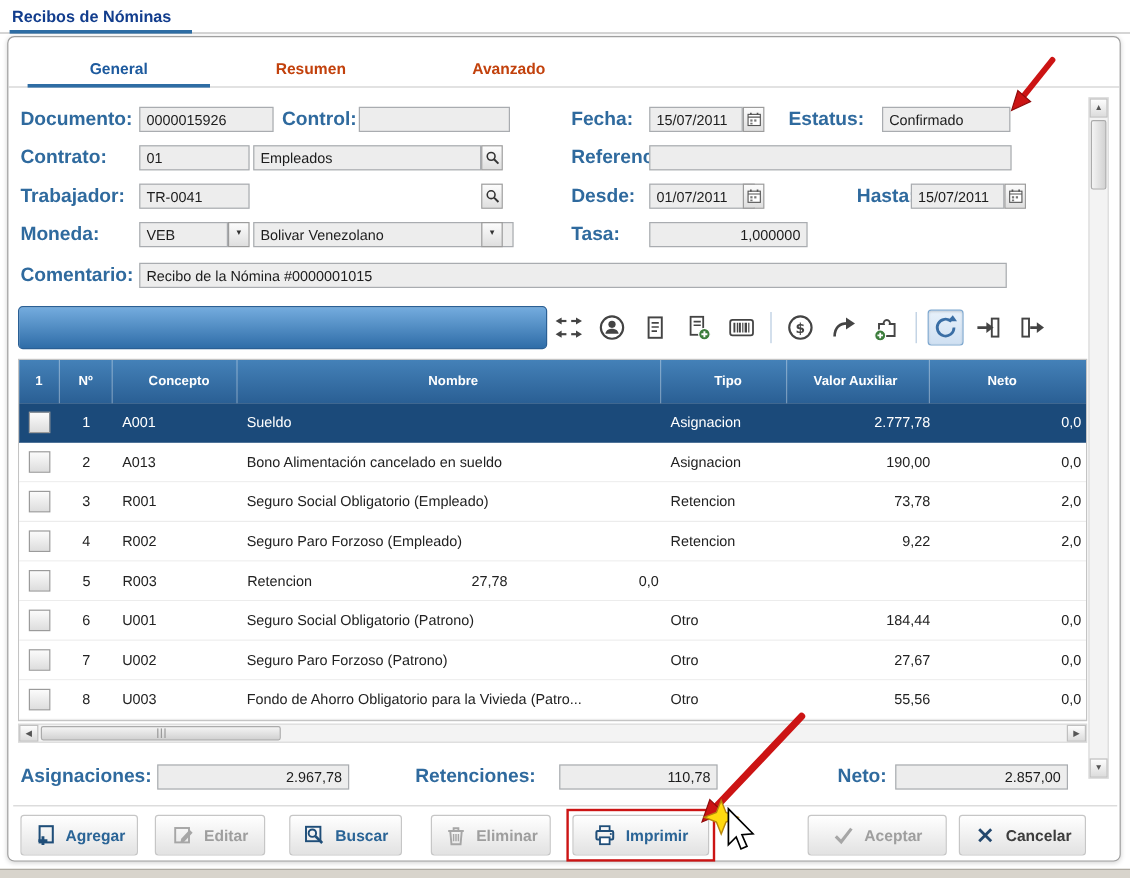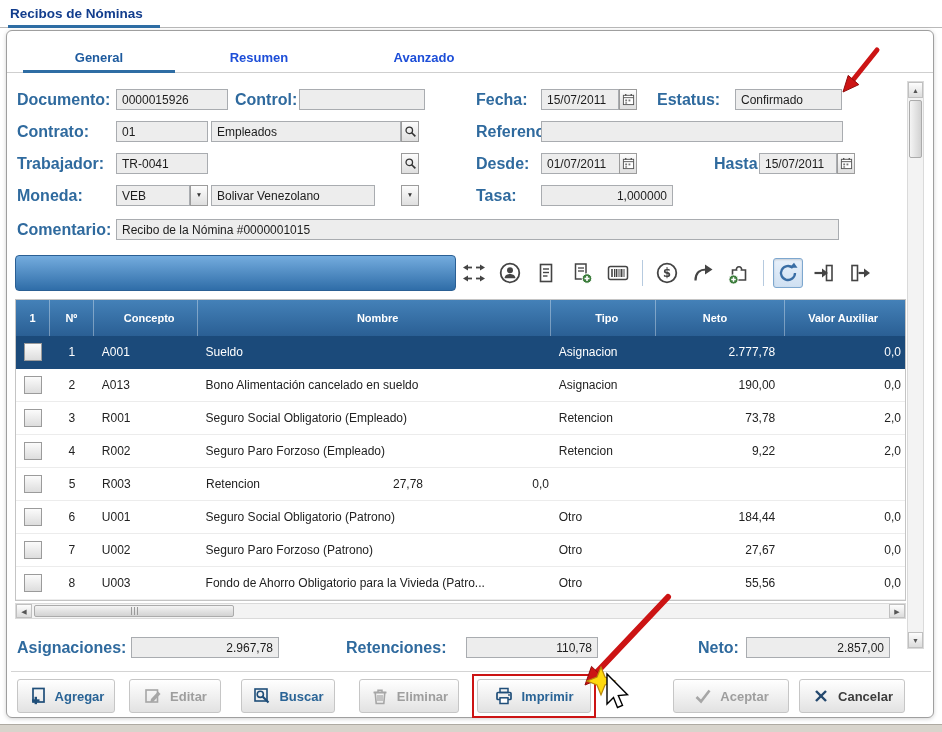--- a/index.html
+++ b/index.html
@@ -10,21 +10,21 @@
   
   .titlebar{position:absolute;left:0;top:0;width:100%;height:28px;border-bottom:1px solid #b9b9b9}
   .win-title{position:absolute;left:10px;top:6px;font-size:13.5px;font-weight:bold;color:#123d8d;white-space:nowrap}
   .title-underline{position:absolute;left:8px;top:25px;width:152px;height:3px;background:#2e6da4}
 
   
   .panel{position:absolute;left:6px;top:30px;width:928px;height:688px;background:#fff;border:1px solid #9f9f9f;border-radius:6px;box-shadow:0 1px 4px rgba(0,0,0,.18)}
 
   
   .tabstrip{position:absolute;left:0;top:0;width:100%;height:42px;border-bottom:1px solid #cfcfcf}
-  .tab{position:absolute;top:10px;height:32px;display:flex;align-items:center;justify-content:center;font-size:13px;font-weight:bold;color:#1d4ed8;cursor:default}
+  .tab{position:absolute;top:10px;height:32px;display:flex;align-items:center;justify-content:center;font-size:13px;font-weight:bold;color:#c2410c;cursor:default}
   .tab.active{color:#1d5a9e}
   .tab.active::after{content:"";position:absolute;left:4px;right:4px;bottom:0;height:3px;background:#2e6da4}
 
   
   .lbl{position:absolute;font-size:16px;font-weight:bold;color:#2f6a9e;line-height:21px;white-space:nowrap}
   .fld{position:absolute;height:21px;background:#ededed;border:1px solid #a9acb0;font-family:inherit;font-size:12px;color:#1c1c1c;padding:0 5px}
   .fld.right{text-align:right}
   .sq{position:absolute;height:21px;width:18px;background:linear-gradient(#fcfcfc,#dfdfdf);border:1px solid #9c9c9c;display:flex;align-items:center;justify-content:center;padding:0;cursor:default}
   .sq .dd{font-size:6.5px;color:#333;line-height:1}
 
@@ -166,21 +166,21 @@
           <rect x="7" y="7" width="2" height="2" fill="#777"></rect>
           <rect x="3.5" y="10" width="2" height="1.5" fill="#777"></rect>
         </svg>
     </button>
 
     <span class="lbl" style="left:10px;top:154px">Moneda:</span>
     <input class="fld" style="left: 109px; top: 154px; width: 74px;" readonly="" value="VEB">
     <button class="sq" style="left:183px;top:154px">
         <span class="dd">▼</span>
       </button>
-    <input class="fld" style="left: 204px; top: 154px; width: 164px;" readonly="" value="Bolivar Venezolano">
+    <input class="fld" style="left: 204px; top: 154px; width: 217px;" readonly="" value="Bolivar Venezolano">
     <button class="sq" style="left:394px;top:154px">
         <span class="dd">▼</span>
       </button>
     <span class="lbl" style="left:469px;top:154px">Tasa:</span>
     <input class="fld right" style="left: 534px; top: 154px; width: 132px;" readonly="" value="1,000000">
 
     <span class="lbl" style="left:10px;top:188px">Comentario:</span>
     <input class="fld" style="left: 109px; top: 188px; width: 723px;" readonly="" value="Recibo de la Nómina #0000001015">
 
     <div class="toolbar-bar"></div>
@@ -279,22 +279,22 @@
       </span>
     </div>
 
     <div class="grid">
       <div class="ghead">
         <div class="hc c-check">1</div>
         <div class="hc c-num">Nº</div>
         <div class="hc c-conc">Concepto</div>
         <div class="hc c-nom">Nombre</div>
         <div class="hc c-tipo">Tipo</div>
+        <div class="hc c-val">Valor Auxiliar</div>
         <div class="hc c-neto">Neto</div>
-        <div class="hc c-val">Valor Auxiliar</div>
       </div>
       <div>
           <div class="grow selected">
         <div class="cell c-check">
               <span class="chk"></span>
             </div>
         <div class="cell c-num">1</div>
         <div class="cell c-conc">A001</div>
         <div class="cell c-nom">Sueldo</div>
         <div class="cell c-tipo">Asignacion</div>
@@ -398,21 +398,21 @@
       <span class="sbtn up">
           <span>▲</span>
         </span>
       <span class="vthumb"></span>
       <span class="sbtn down">
           <span>▼</span>
         </span>
     </div>
 
     <span class="lbl" style="left:10px;top:606px">Asignaciones:</span>
-    <input class="fld right" style="left: 124px; top: 606px; width: 148px;" readonly="" value="2.967,78">
+    <input class="fld right" style="left: 124px; top: 606px; width: 160px;" readonly="" value="2.967,78">
     <span class="lbl" style="left:339px;top:606px">Retenciones:</span>
     <input class="fld right" style="left: 459px; top: 606px; width: 132px;" readonly="" value="110,78">
     <span class="lbl" style="left:691px;top:606px">Neto:</span>
     <input class="fld right" style="left: 739px; top: 606px; width: 144px;" readonly="" value="2.857,00">
 
     <div class="divider"></div>
 
     <button class="btn" style="left:10px;width:98px">
       <svg width="20" height="20" viewBox="0 0 20 20">
           <rect x="5" y="2.5" width="11" height="13.5" fill="none" stroke="#1f4e79" stroke-width="1.7"></rect>

